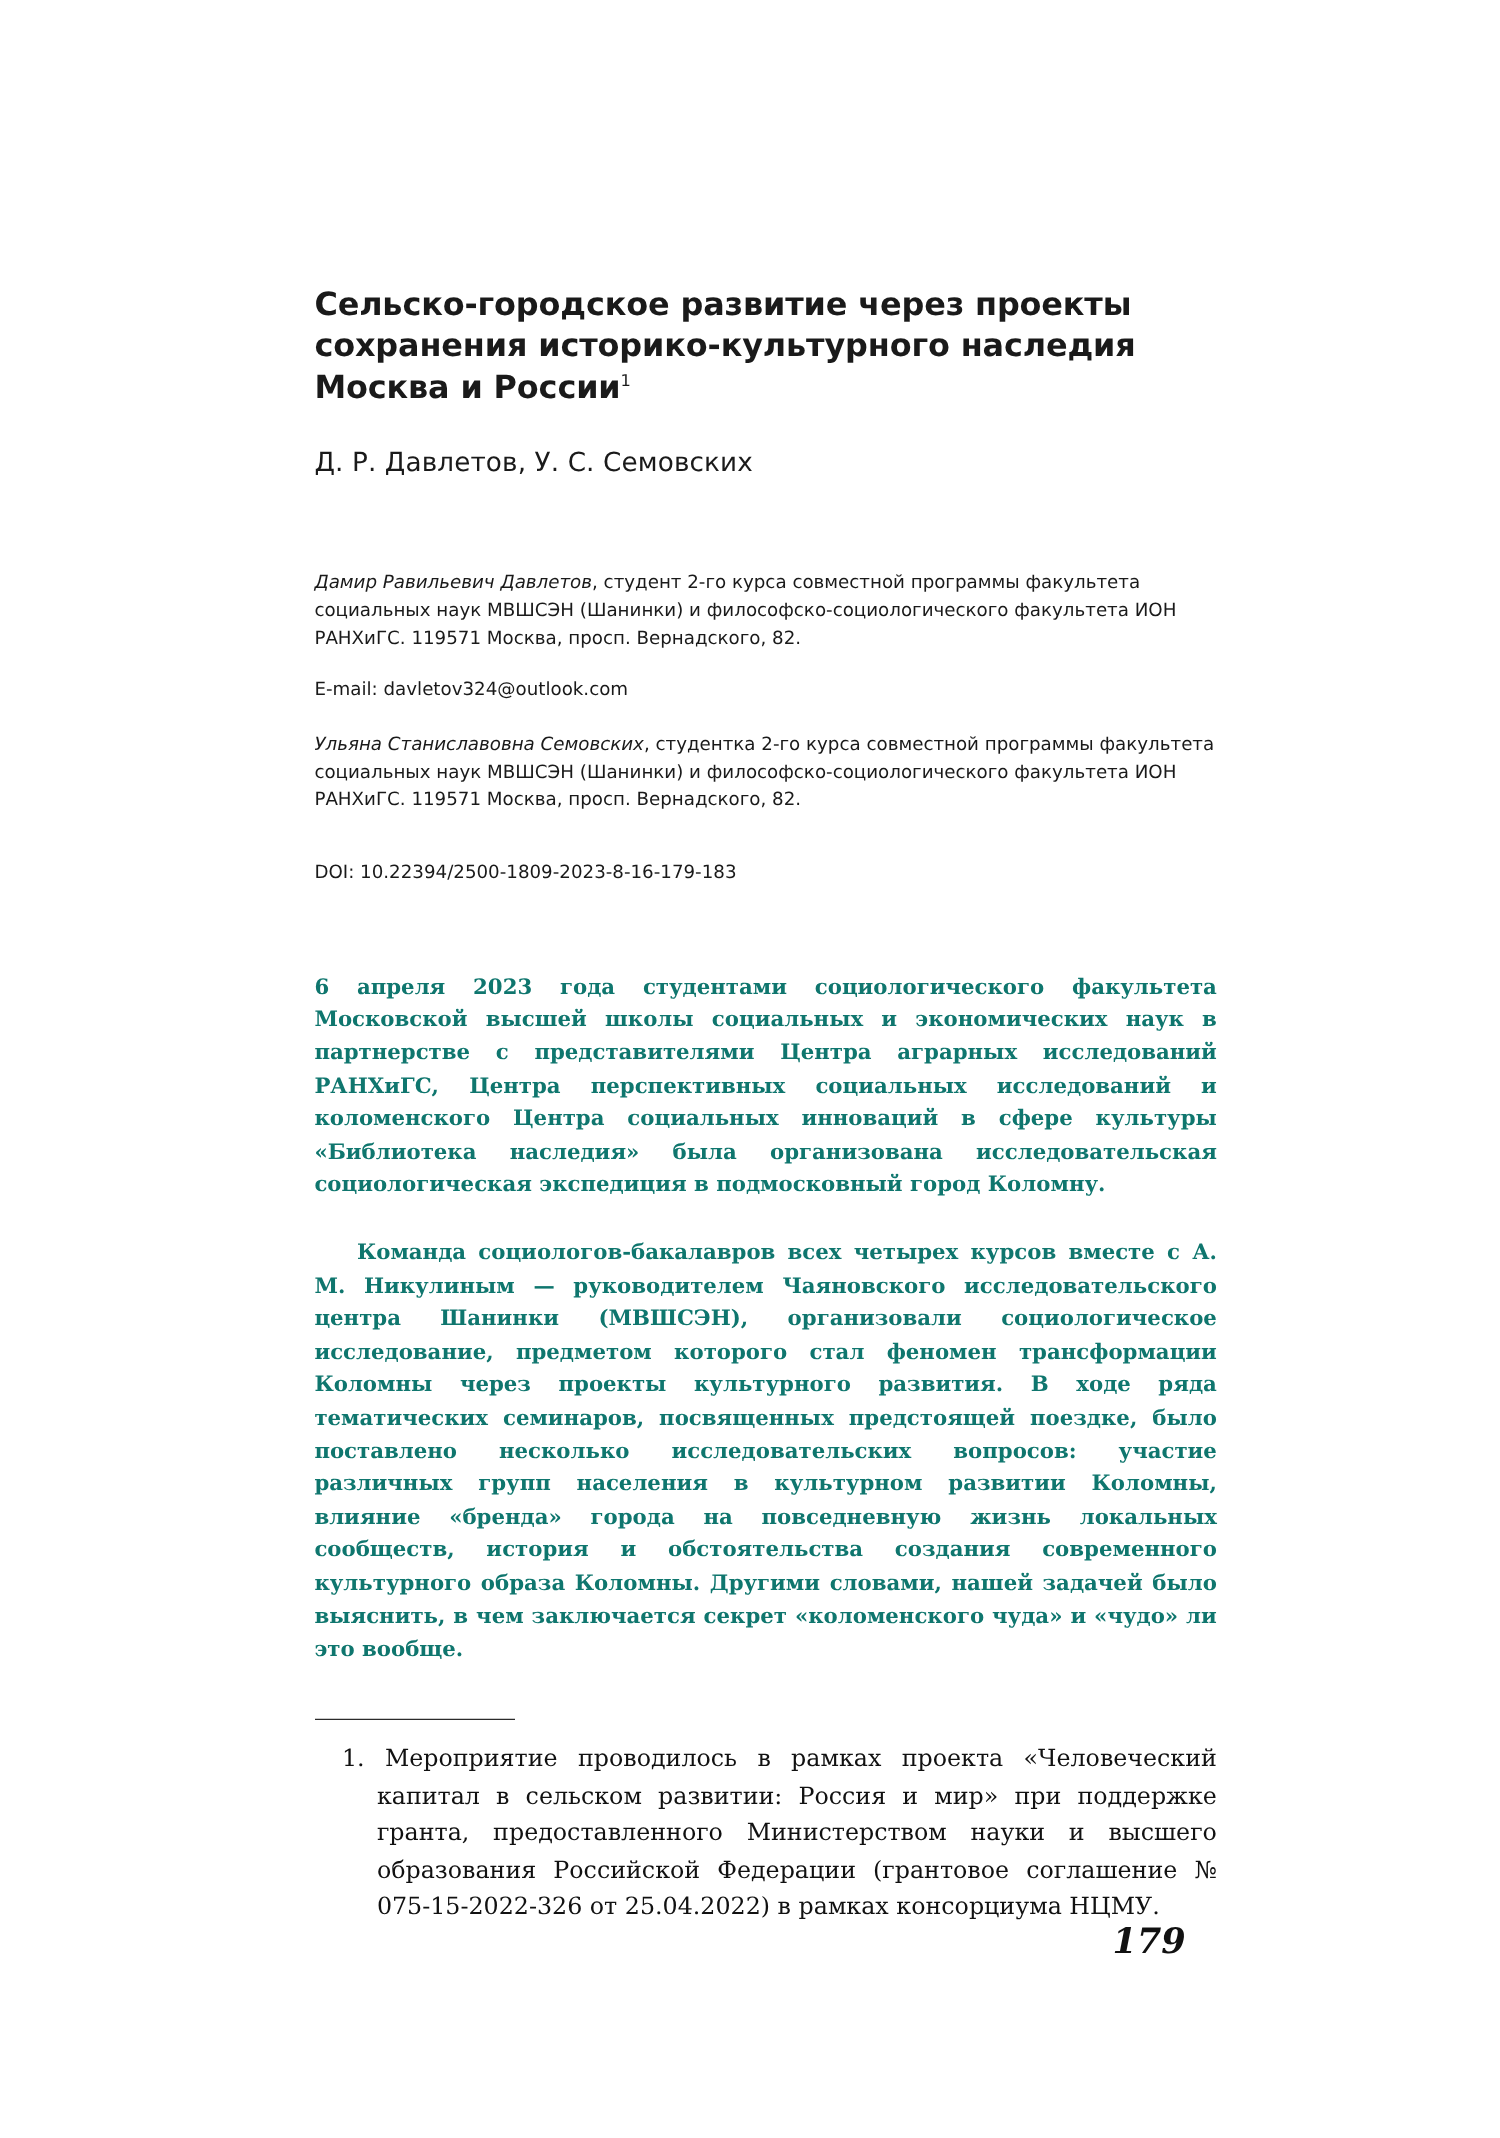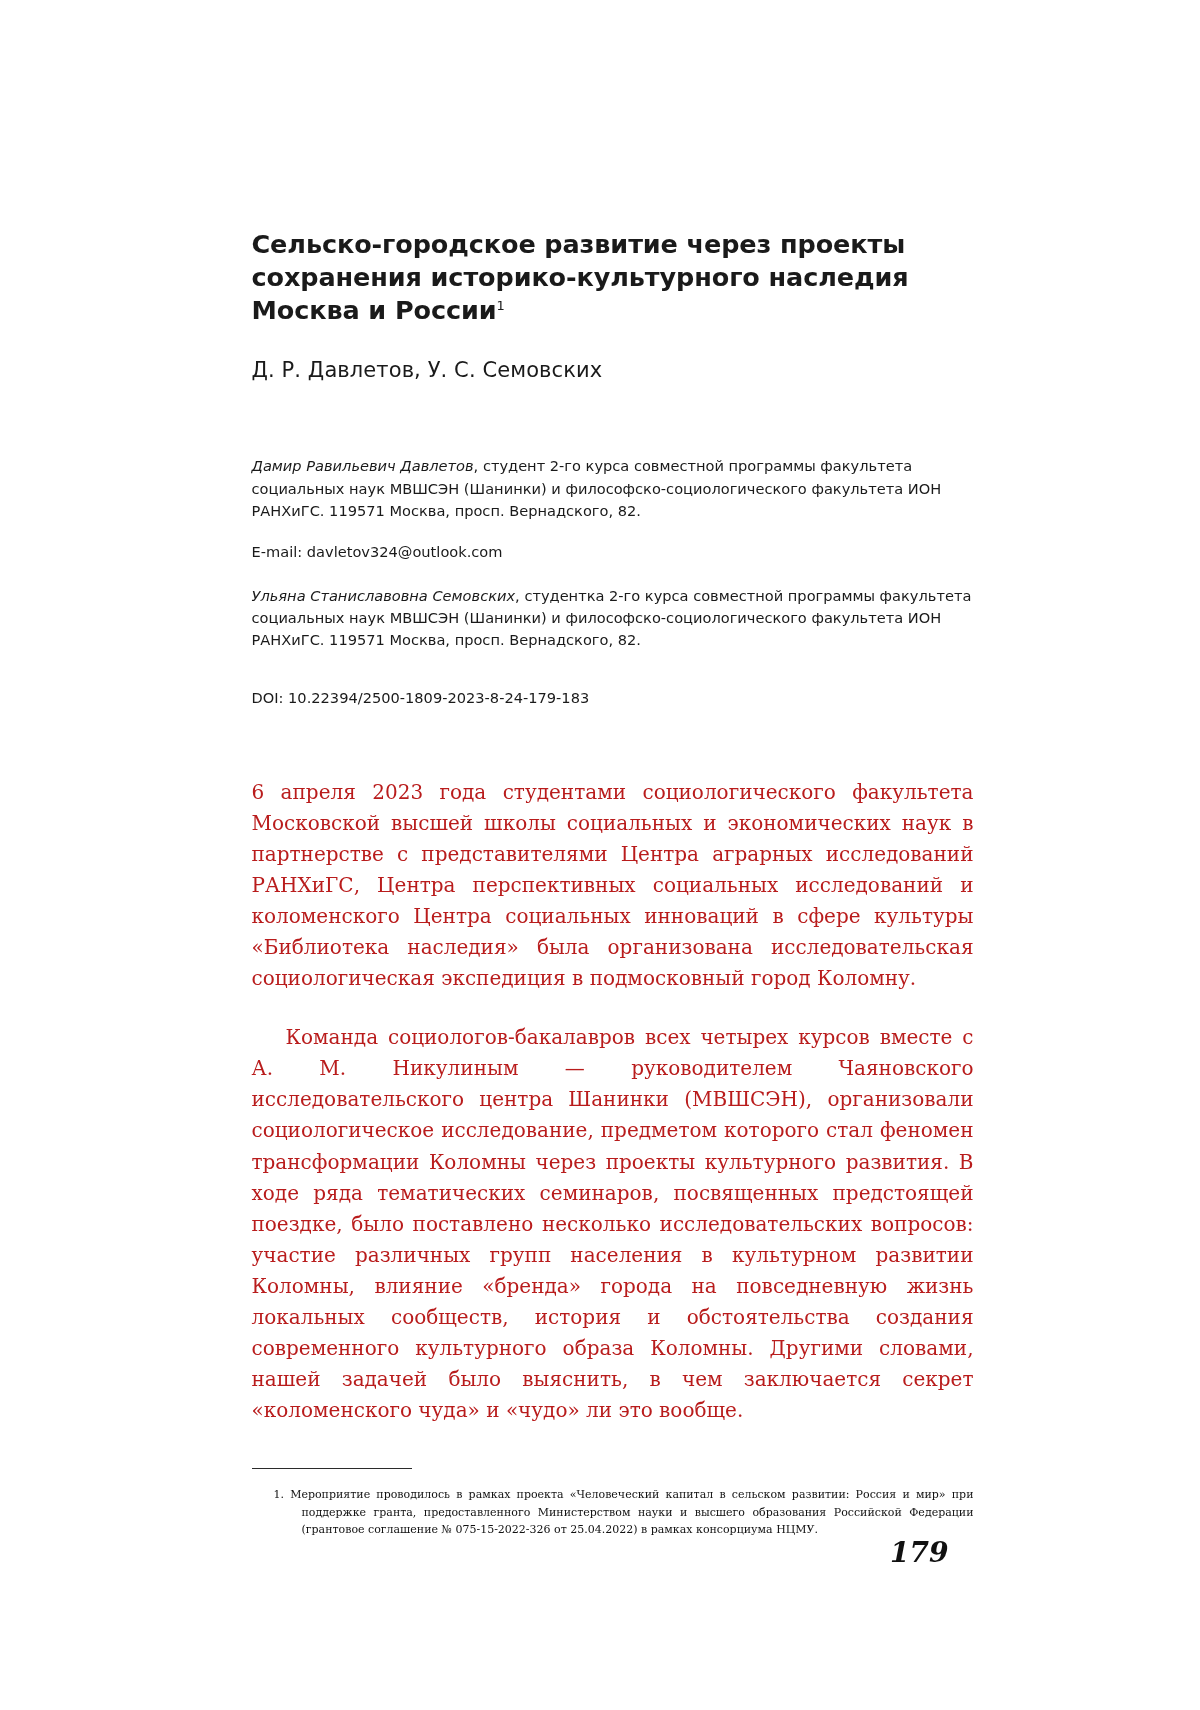--- a/index.html
+++ b/index.html
@@ -78,47 +78,48 @@
     padding-top: 13px;
   }
 
   
   .body-text {
     padding-top: 68px;
     width: 722px;
   }
   .body-text p {
     font-family: "DejaVu Serif", "Liberation Serif", serif;
-    font-size: 20px;
+    font-size: 17px;
     line-height: 1.555;
-    color: #b91c1c;
+    color: #0f766e;
     text-align: justify;
     margin: 0;
     text-indent: 0;
     hyphens: manual;
+    font-weight: bold;
   }
   .body-text p.indent {
     text-indent: 34px;
     margin-top: 28px;
   }
 
   
   .footnote-wrap {
     padding-top: 42px;
     width: 722px;
   }
   .footnote-rule {
     width: 160px;
     height: 1px;
     background: #2b2b2b;
     margin: 0 0 17px 0;
   }
   .footnote {
     font-family: "DejaVu Serif", "Liberation Serif", serif;
-    font-size: 11px;
+    font-size: 19px;
     line-height: 1.56;
     color: #111111;
     text-align: justify;
     margin: 0 0 0 50px;
     text-indent: -28px;
   }
 
   
   .page-number {
     position: absolute;
@@ -149,21 +150,21 @@
 
       <p class="affil">
         <span class="name">Дамир Равильевич Давлетов</span><span>, студент 2-го курса совместной программы факультета социальных наук МВШСЭН (Шанинки) и философско-социологического факультета ИОН РАНХиГС. 119571 Москва, просп. Вернадского, 82.</span>
         <span class="email">E-mail: davletov324@outlook.com</span>
       </p>
 
       <p class="affil">
         <span class="name">Ульяна Станиславовна Семовских</span><span>, студентка 2-го курса совместной программы факультета социальных наук МВШСЭН (Шанинки) и философско-социологического факультета ИОН РАНХиГС. 119571 Москва, просп. Вернадского, 82.</span>
       </p>
 
-      <p class="doi">DOI: 10.22394/2500-1809-2023-8-24-179-183</p>
+      <p class="doi">DOI: 10.22394/2500-1809-2023-8-16-179-183</p>
     </div>
 
     <div class="body-text">
       <p>6 апреля 2023 года студентами социологического факультета Московской высшей школы социальных и экономических наук в партнерстве с представителями Центра аграрных исследований РАНХиГС, Центра перспективных социальных исследований и коломенского Центра социальных инноваций в сфере культуры «Библиотека наследия» была организована исследовательская социологическая экспедиция в подмосковный город Коломну.</p>
       <p class="indent">Команда социологов-бакалавров всех четырех курсов вместе с А. М. Никулиным — руководителем Чаяновского исследовательского центра Шанинки (МВШСЭН), организовали социологическое исследование, предметом которого стал феномен трансформации Коломны через проекты культурного развития. В ходе ряда тематических семинаров, посвященных предстоящей поездке, было поставлено несколько исследовательских вопросов: участие различных групп населения в культурном развитии Коломны, влияние «бренда» города на повседневную жизнь локальных сообществ, история и обстоятельства создания современного культурного образа Коломны. Другими словами, нашей задачей было выяснить, в чем заключается секрет «коломенского чуда» и «чудо» ли это вообще.</p>
     </div>
 
     <div class="footnote-wrap">
       <div class="footnote-rule"></div>
       <p class="footnote">1. Мероприятие проводилось в рамках проекта «Человеческий капитал в сельском развитии: Россия и мир» при поддержке гранта, предоставленного Министерством науки и высшего образования Российской Федерации (грантовое соглашение № 075-15-2022-326 от 25.04.2022) в рамках консорциума НЦМУ.</p>

